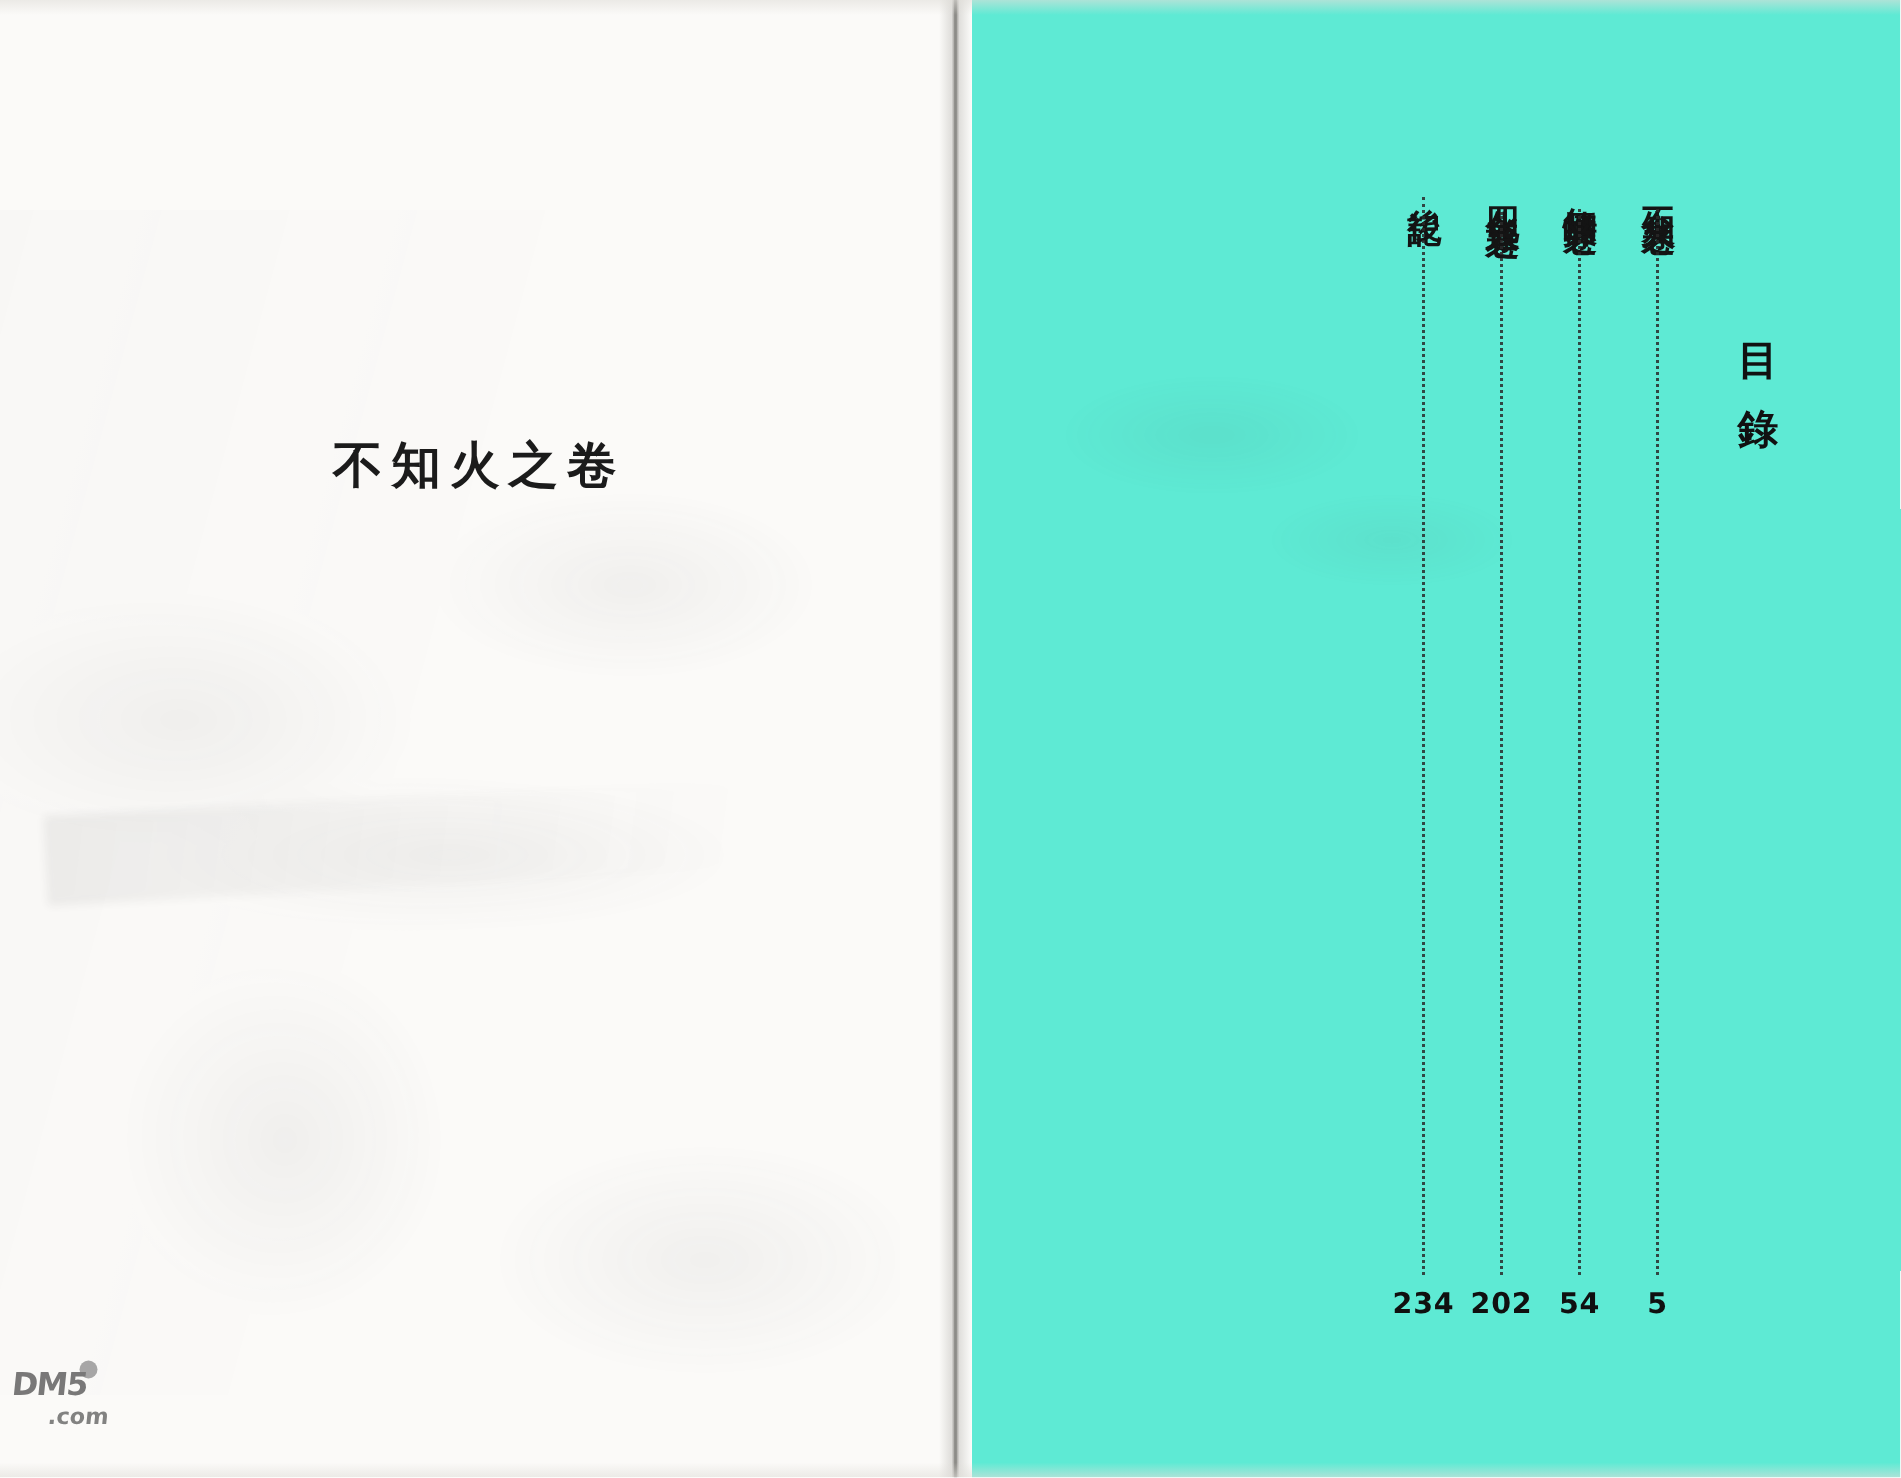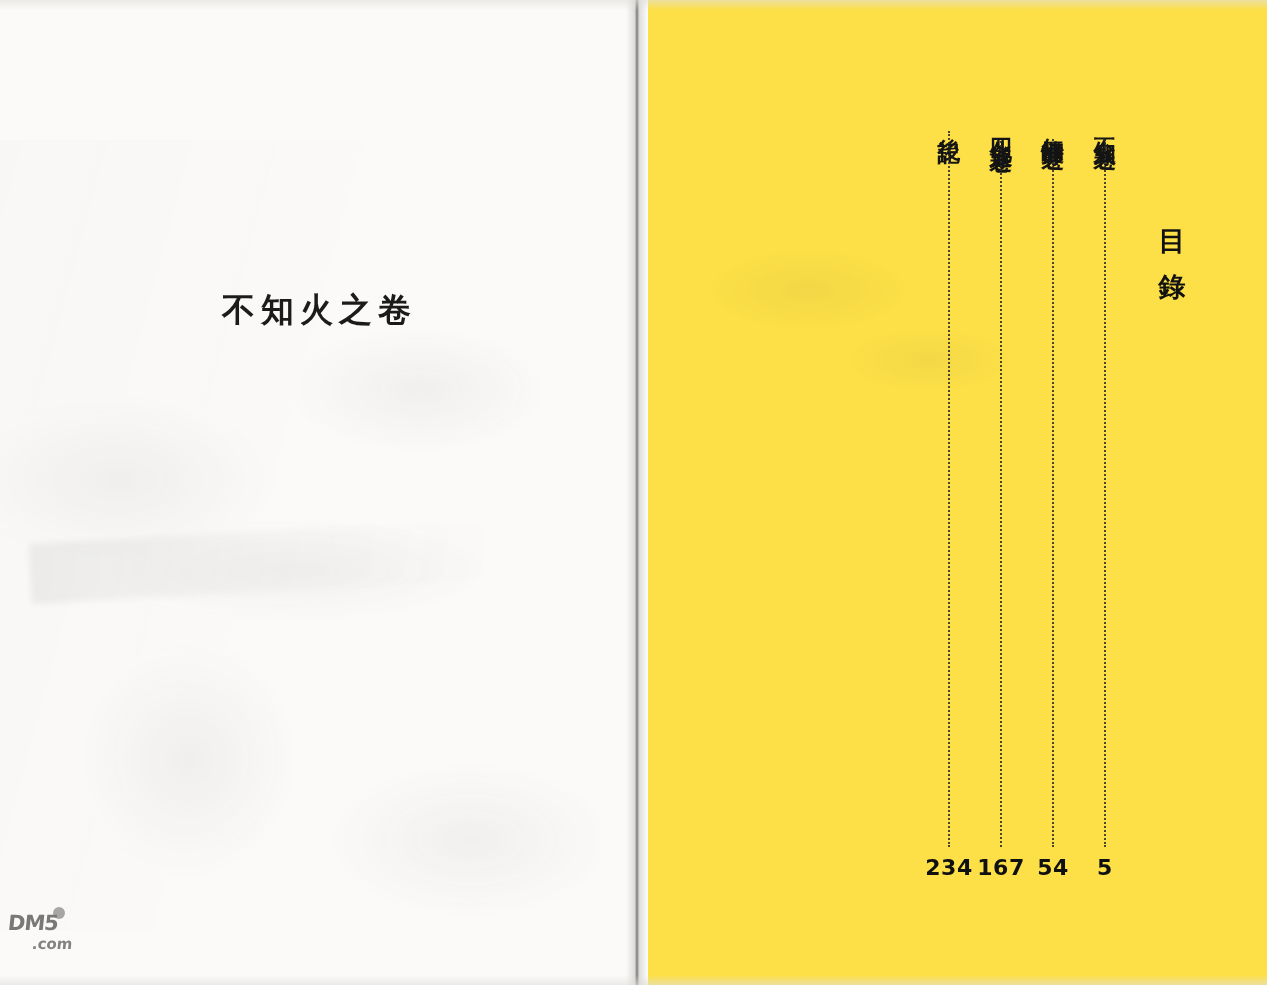--- a/index.html
+++ b/index.html
@@ -79,21 +79,21 @@
     width: 2px; height: 985px;
     background: #8e8c88;
     opacity: .75;
     pointer-events: none;
   }
   
   .page-right {
     position: absolute;
     left: 648px; top: 0;
     width: 619px; height: 985px;
-    background: #fde047;
+    background: #5eead4;
     overflow: hidden;
   }
   .ghost-art-right {
     position: absolute;
     left: 50px; top: 230px;
     width: 360px; height: 200px;
     opacity: 0.05;
     background:
       radial-gradient(ellipse 150px 60px at 110px 60px, #3a3a3a 0%, rgba(58,58,58,0) 70%),
       radial-gradient(ellipse 120px 45px at 230px 130px, #444 0%, rgba(68,68,68,0) 72%);
@@ -139,21 +139,21 @@
     white-space: nowrap;
   }
   .toc-leader {
     flex: 1 1 auto;
     width: 0;
     margin-top: 6px;
     border-left: 2px dotted #2a2a2a;
     opacity: .85;
   }
   .toc-page {
-    font-size: 22px;
+    font-size: 19px;
     color: #101010;
     font-weight: 600;
     padding-top: 8px;
     letter-spacing: 0.5px;
   }
   
   .watermark {
     position: absolute;
     left: 6px;
     bottom: 18px;
@@ -228,21 +228,21 @@
       <div class="toc-entry">
         <div class="toc-label">後記</div>
         <div class="toc-leader"></div>
         <div class="toc-page">234</div>
       </div>
 
 
       <div class="toc-entry">
         <div class="toc-label">四化入道之卷</div>
         <div class="toc-leader"></div>
-        <div class="toc-page">167</div>
+        <div class="toc-page">202</div>
       </div>
 
 
 
       <div class="toc-entry">
         <div class="toc-label">無情岬之卷</div>
         <div class="toc-leader"></div>
         <div class="toc-page">54</div>
       </div>
 

